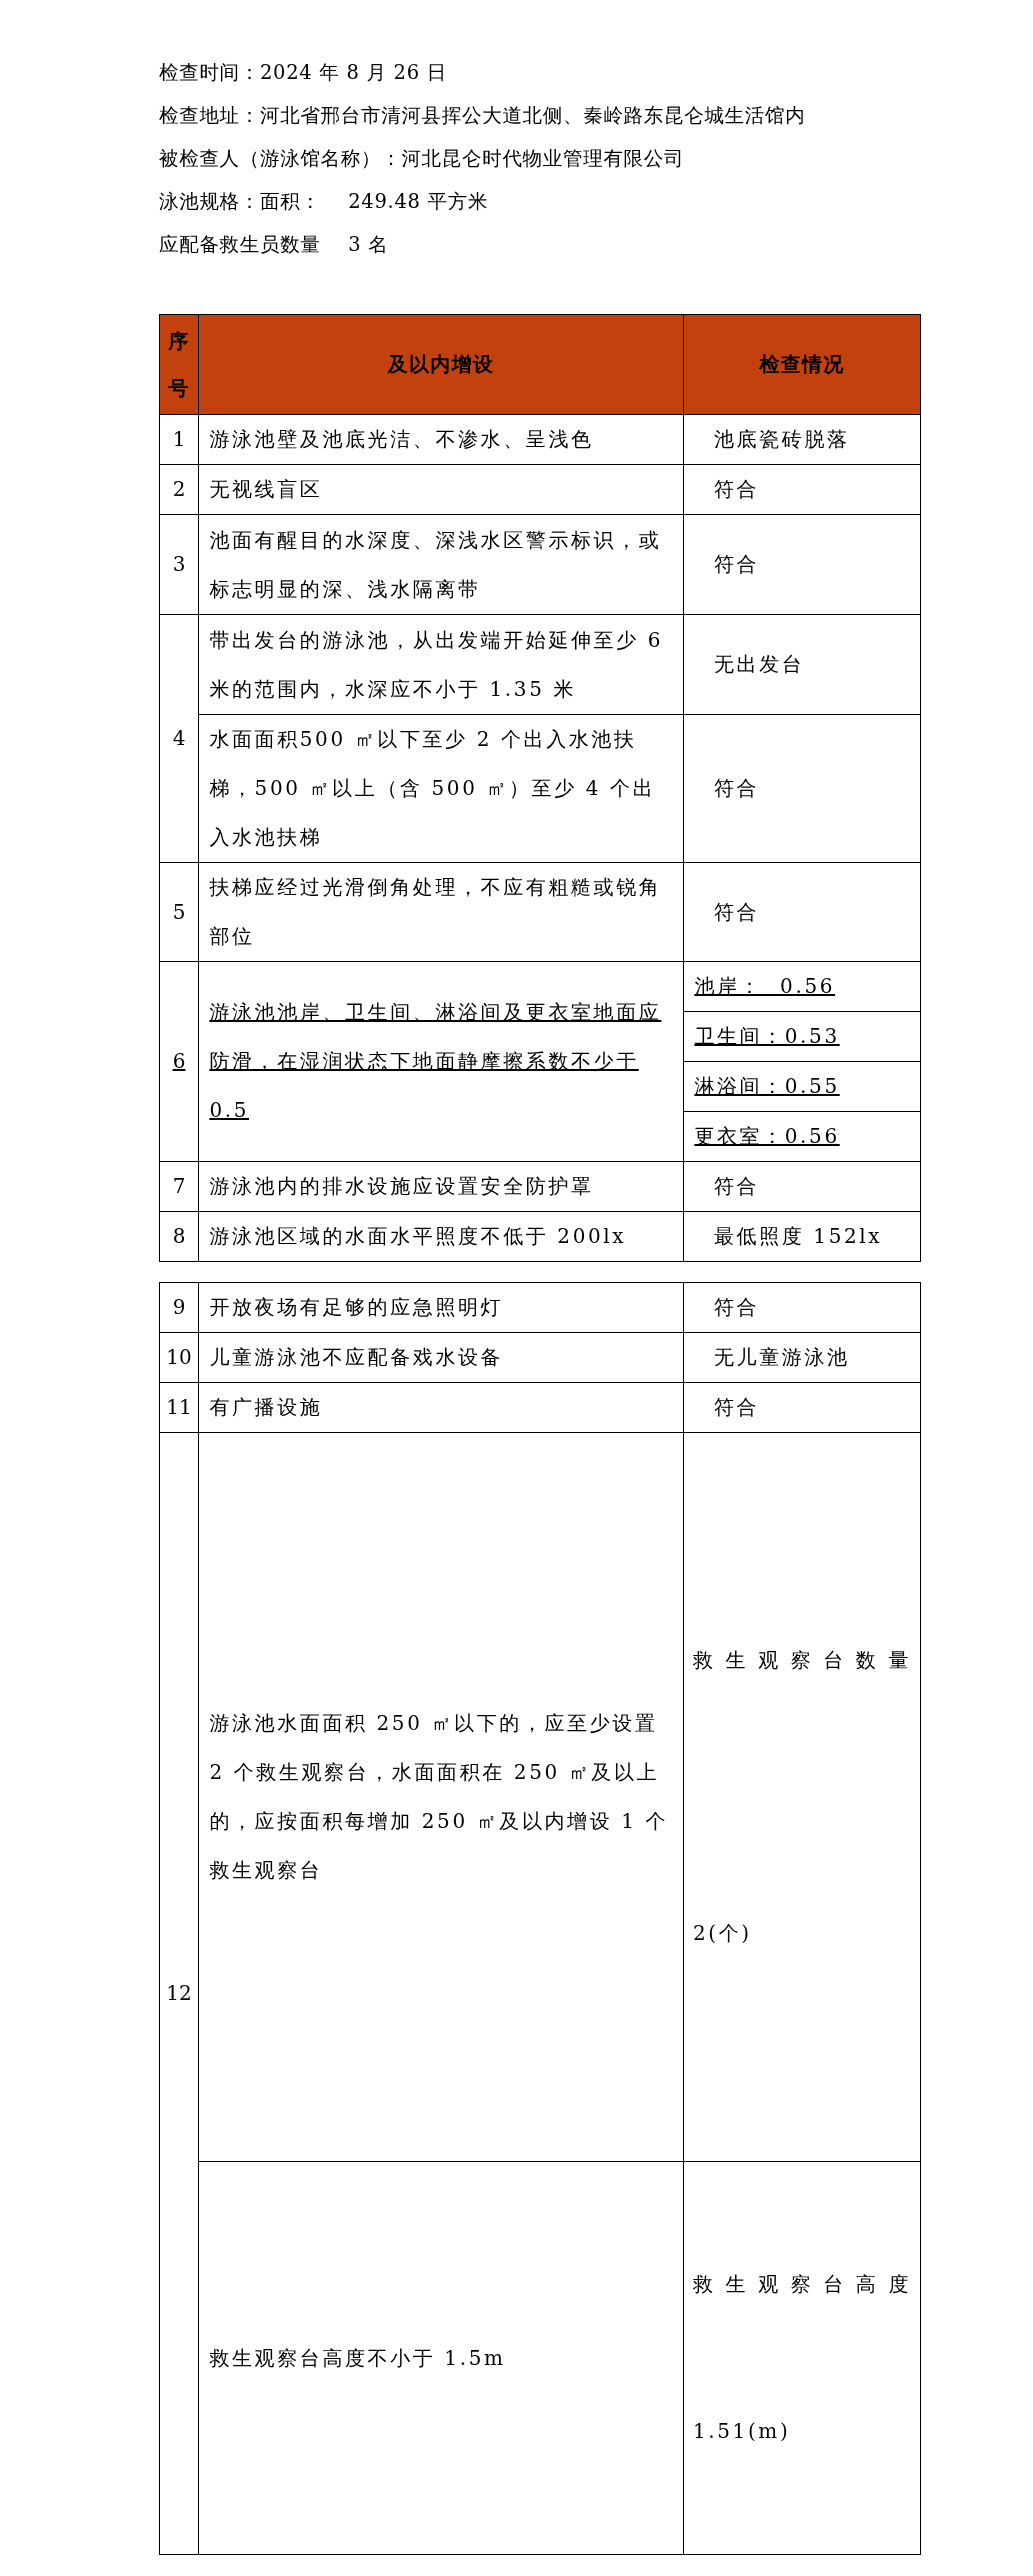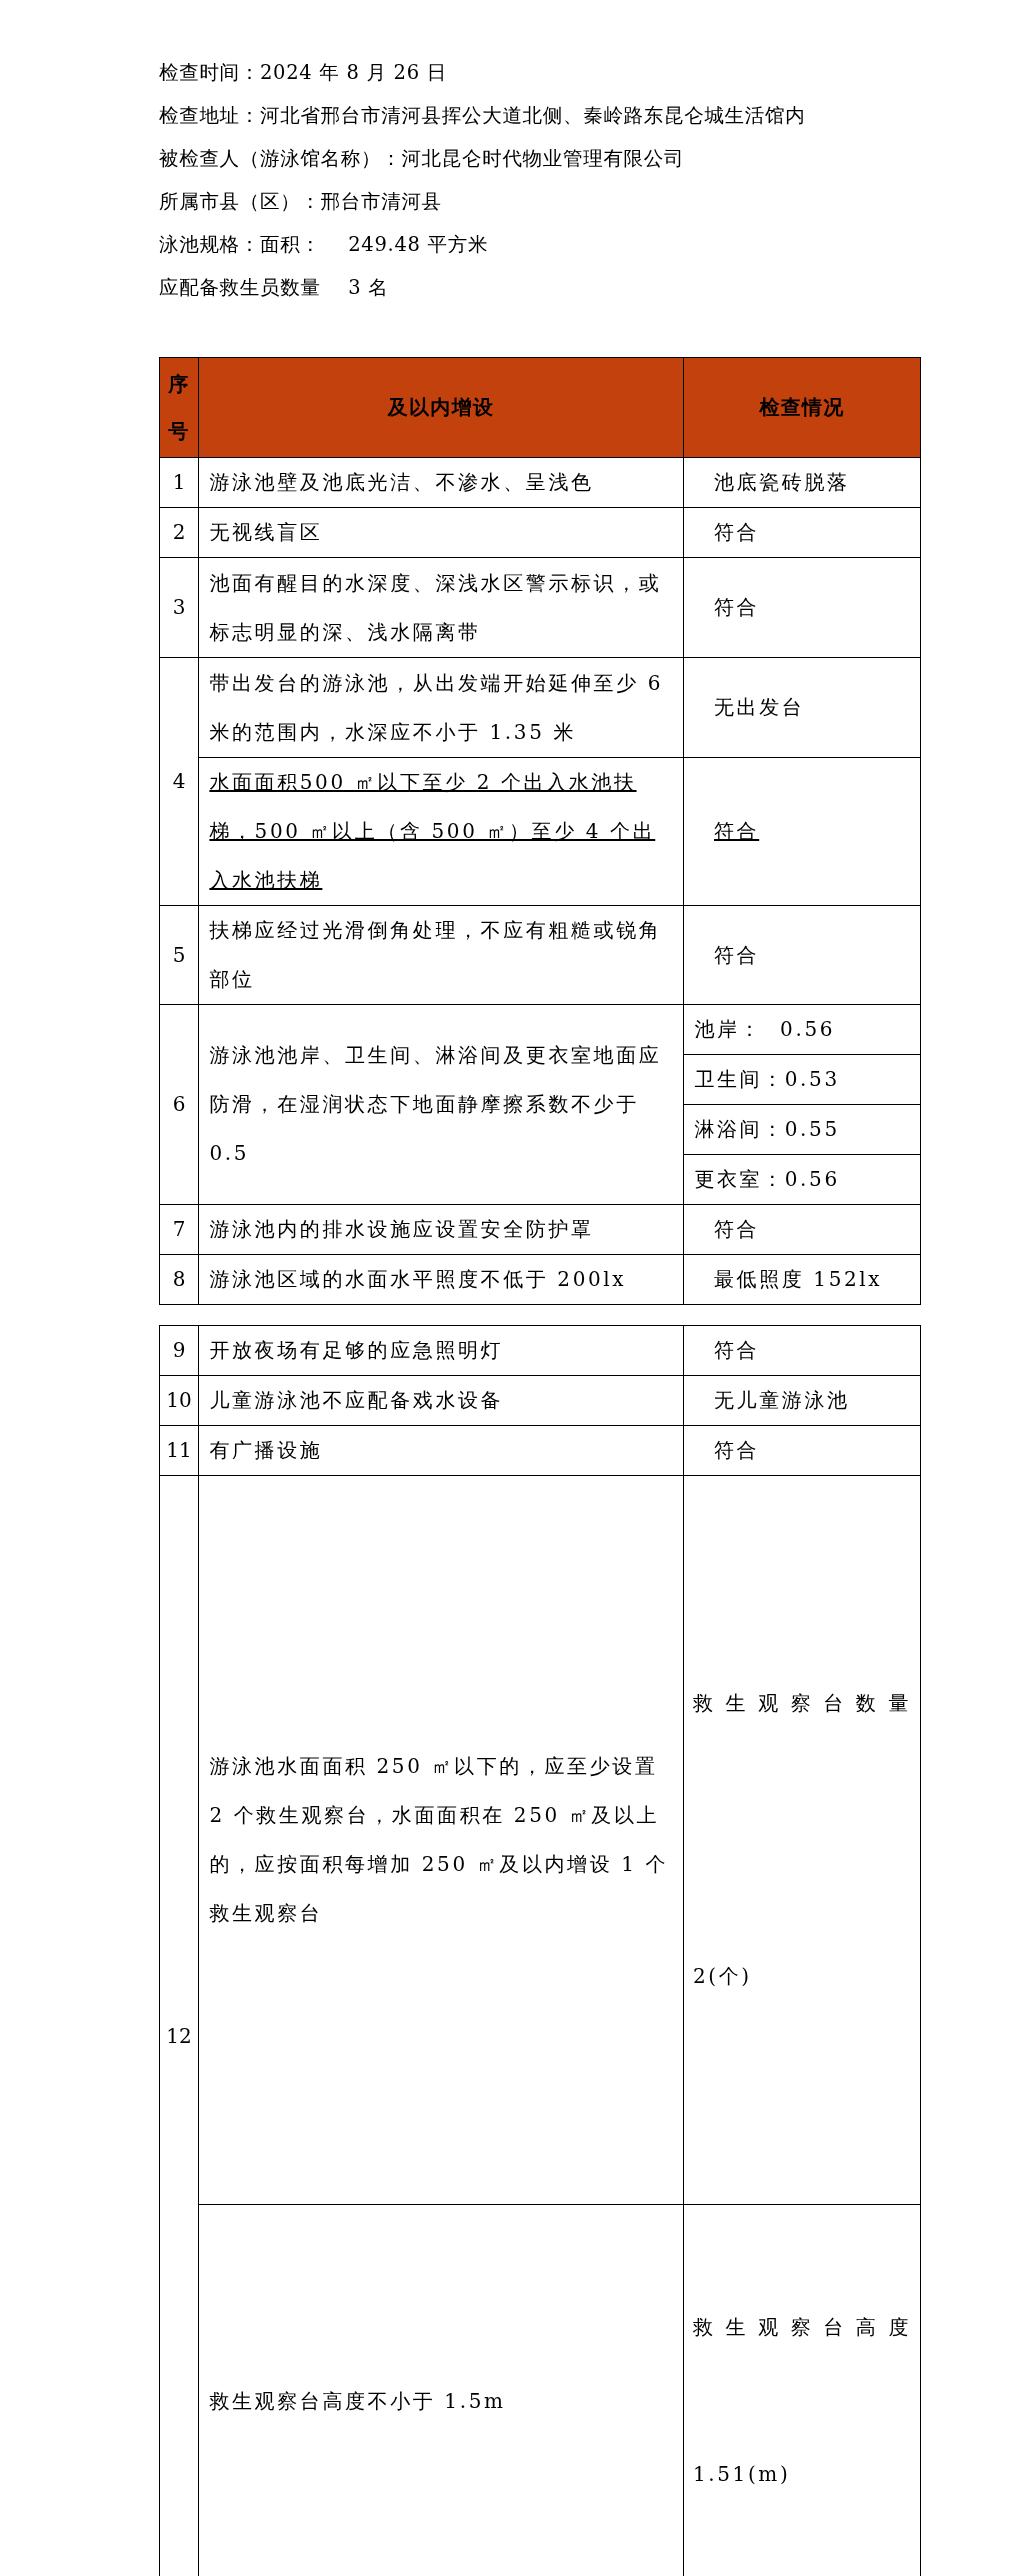--- a/index.html
+++ b/index.html
@@ -82,37 +82,36 @@
   .jline {
     text-align:justify;
     text-align-last:justify;
     text-justify:inter-ideograph;
   }
   .lh140 { line-height:91px; }
   
   tr.h-head td { height:99px; }
   tr.h75  td { height:49px; }
   tr.h74  td { height:48px; }
-  tr.h70  td { height:46px; }
+  tr.h70  td { height:46px;text-decoration:underline; }
   tr.h150 td { height:98px; }
   tr.h152 td { height:99px; }
-  tr.h226 td { height:147px;text-decoration:underline; }
+  tr.h226 td { height:147px; }
   tr.h301 td { height:196px; }
 </style>
 </head>
 <body>
 
 <div class="page">
   <div class="doc">
 
     <div class="info-block">
       <div class="info-line">检查时间：2024 年 8 月 26 日</div>
       <div class="info-line">检查地址：河北省邢台市清河县挥公大道北侧、秦岭路东昆仑城生活馆内</div>
       <div class="info-line">被检查人（游泳馆名称）：河北昆仑时代物业管理有限公司</div>
-      <div class="info-line">所属市县（区）：邢台市清河县</div>
       <div class="info-line">泳池规格：面积：    249.48 平方米</div>
       <div class="info-line">应配备救生员数量    3 名</div>
     </div>
 
     <table class="checklist t1">
       <colgroup>
           <col class="c-no">
           <col class="c-item">
           <col class="c-stat">
         </colgroup>

